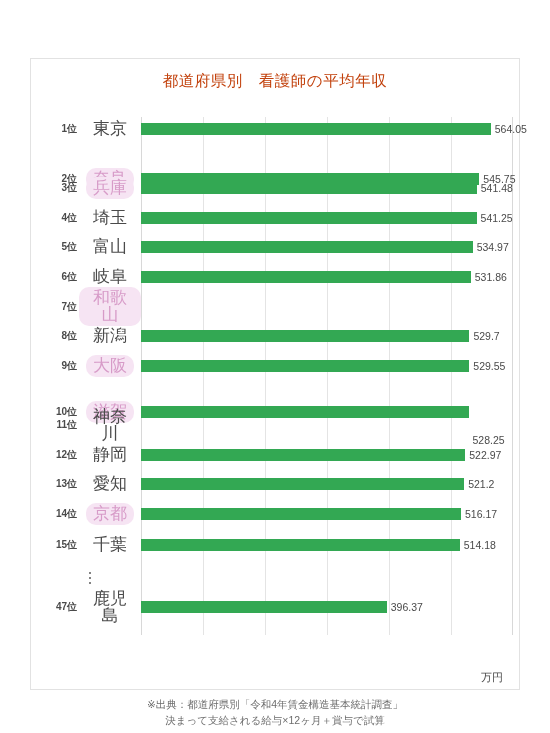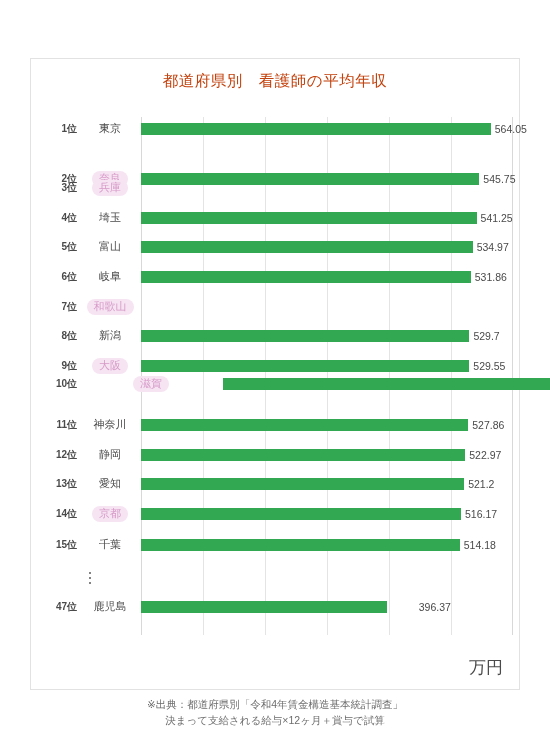--- a/index.html
+++ b/index.html
@@ -87,21 +87,21 @@
     font-size: 10px;
     color: #4a4a4a;
     padding-right: 2px;
     box-sizing: border-box;
     font-weight: bold;
   }
   .pref-cell {
     width: 62px;
     flex: 0 0 62px;
     text-align: center;
-    font-size: 11px;
+    font-size: 17px;
     color: #4a4a4a;
     box-sizing: border-box;
   }
   .pref-cell .pref-chip {
     display: inline-block;
     padding: 2px 7px 3px 7px;
     border-radius: 10px;
     line-height: 1;
   }
   .pref-cell.highlight .pref-chip {
@@ -151,22 +151,22 @@
     width: 2.5px;
     height: 2.5px;
     border-radius: 50%;
     background: #5a5a5a;
   }
 
   
   #unit-label {
     position: absolute;
     right: 16px;
-    bottom: 10px;
-    font-size: 17px;
+    bottom: 4px;
+    font-size: 11px;
     color: #4a4a4a;
     font-family: Liberation Serif, serif;
   }
 
   
   #footnotes {
     position: absolute;
     left: 0;
     top: 696px;
     width: 550px;
@@ -207,20 +207,24 @@
           <div class="rank-cell">2位</div>
           <div class="pref-cell highlight"><span class="pref-chip">奈良</span></div>
           <div class="bar-track">
             <div class="bar-fill" style="width: 338.365px; background: rgb(51, 168, 83);"></div>
             <span class="bar-value" style="left: 338.365px;">545.75</span>
           </div>
         </div>
         <div class="bar-row" style="top: 61.2px;">
           <div class="rank-cell">3位</div>
           <div class="pref-cell highlight"><span class="pref-chip">兵庫</span></div>
+          <div class="bar-track">
+            <div class="bar-fill" style="width: 335.718px; background: rgb(51, 168, 83);"></div>
+            <span class="bar-value" style="left: 335.718px;">541.48</span>
+          </div>
         </div>
         <div class="bar-row" style="top: 90.8px;">
           <div class="rank-cell">4位</div>
           <div class="pref-cell"><span class="pref-chip">埼玉</span></div>
           <div class="bar-track">
             <div class="bar-fill" style="width: 335.575px; background: rgb(51, 168, 83);"></div>
             <span class="bar-value" style="left: 335.575px;">541.25</span>
           </div>
         </div>
         <div class="bar-row" style="top: 120.4px;">
@@ -252,35 +256,31 @@
           </div>
         </div>
         <div class="bar-row" style="top: 238.8px;">
           <div class="rank-cell">9位</div>
           <div class="pref-cell highlight"><span class="pref-chip">大阪</span></div>
           <div class="bar-track">
             <div class="bar-fill" style="width: 328.321px; background: rgb(51, 168, 83);"></div>
             <span class="bar-value" style="left: 328.321px;">529.55</span>
           </div>
         </div>
-        <div class="bar-row" style="top: 257px; gap: 41px;">
+        <div class="bar-row" style="top: 285px;">
           <div class="rank-cell">10位</div>
           <div class="pref-cell highlight"><span class="pref-chip">滋賀</span></div>
           <div class="bar-track">
             <div class="bar-fill" style="width: 327.515px; background: rgb(51, 168, 83);"></div>
             <span class="bar-value" style="left: 327.515px; margin-top: 28px;">528.25</span>
           </div>
         </div>
         <div class="bar-row" style="top: 298px;">
           <div class="rank-cell">11位</div>
           <div class="pref-cell"><span class="pref-chip">神奈川</span></div>
-          <div class="bar-track">
-            <div class="bar-fill" style="width: 327.273px; background: rgb(51, 168, 83);"></div>
-            <span class="bar-value" style="left: 327.273px;">527.86</span>
-          </div>
         </div>
         <div class="bar-row" style="top: 327.6px;">
           <div class="rank-cell">12位</div>
           <div class="pref-cell"><span class="pref-chip">静岡</span></div>
           <div class="bar-track">
             <div class="bar-fill" style="width: 324.241px; background: rgb(51, 168, 83);"></div>
             <span class="bar-value" style="left: 324.241px;">522.97</span>
           </div>
         </div>
         <div class="bar-row" style="top: 357.2px;">
@@ -305,21 +305,21 @@
           <div class="bar-track">
             <div class="bar-fill" style="width: 318.792px; background: rgb(51, 168, 83);"></div>
             <span class="bar-value" style="left: 318.792px;">514.18</span>
           </div>
         </div>
         <div class="bar-row" style="top: 480px;">
           <div class="rank-cell">47位</div>
           <div class="pref-cell"><span class="pref-chip">鹿児島</span></div>
           <div class="bar-track">
             <div class="bar-fill" style="width: 245.749px; background: rgb(51, 168, 83);"></div>
-            <span class="bar-value" style="left: 245.749px; margin-left: 28px;">396.37</span>
+            <span class="bar-value" style="left: 245.749px;">396.37</span>
           </div>
         </div>
       </div>
     <div id="ellipsis-row" style="top: 448px;">
       <span class="dots">
         <i></i>
           <i></i>
           <i></i>
       </span>
     </div>

